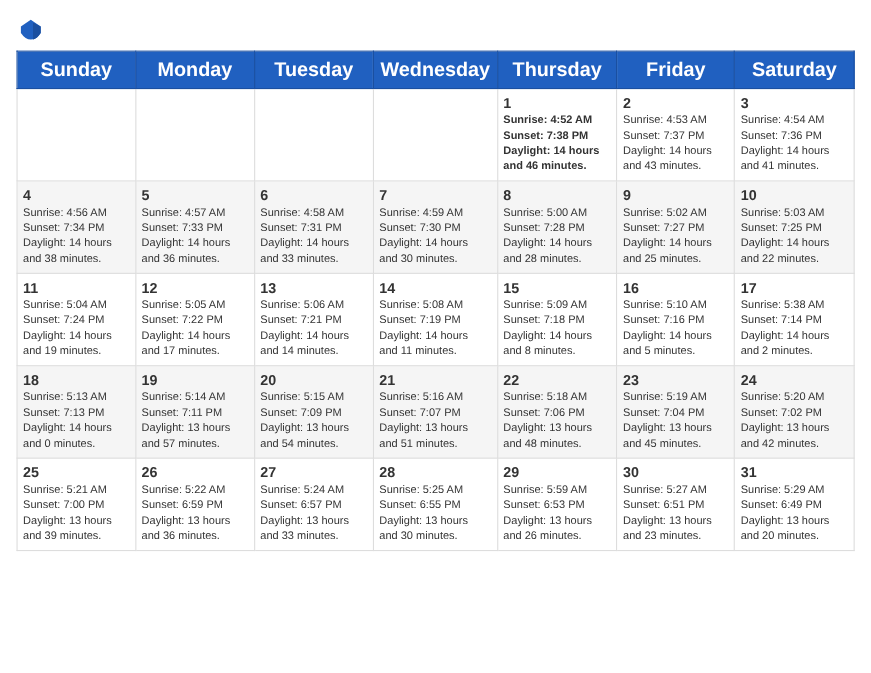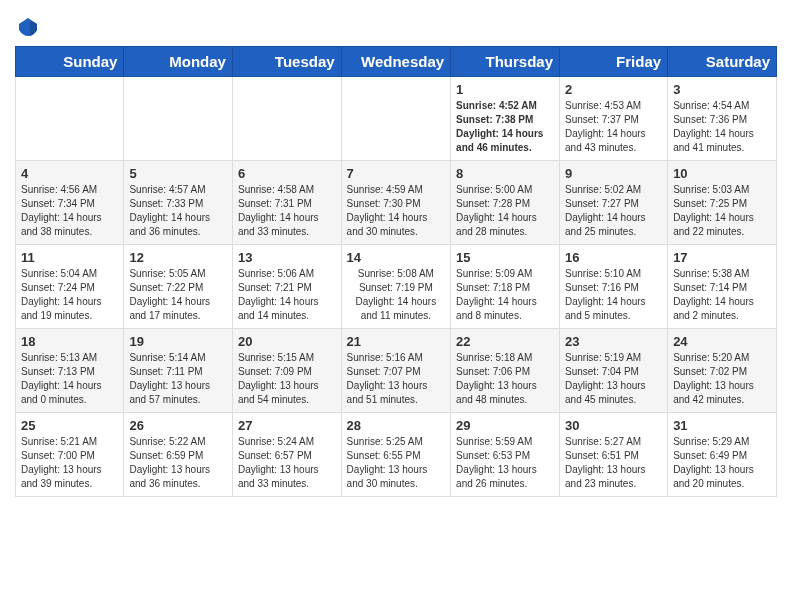--- a/index.html
+++ b/index.html
@@ -48,23 +48,23 @@
       margin-top: 2px;
     }
     .calendar {
       width: 100%;
       border-collapse: collapse;
       border: 1px solid #ccc;
     }
     .calendar th {
       background-color: #2060c0;
       color: #fff;
-      text-align: right;
+      text-align: center;
       padding: 6px 6px;
-      font-size: 15px;
+      font-size: 18px;
       font-weight: bold;
       border: 1px solid #1a4fa0;
     }
     .calendar td {
       vertical-align: top;
       padding: 5px 5px;
       font-size: 10.5px;
       border: 1px solid #ddd;
       width: 110px;
       min-height: 80px;
@@ -218,21 +218,21 @@
         </td>
         <td>
           <div class="day-number">13</div>
           <div class="day-info" style="white-space: pre-line;">Sunrise: 5:06 AM
 Sunset: 7:21 PM
 Daylight: 14 hours
 and 14 minutes.</div>
         </td>
         <td>
           <div class="day-number">14</div>
-          <div class="day-info" style="white-space: pre-line; text-align: center;">Sunrise: 5:08 AM
+          <div class="day-info" style="white-space: pre-line;">Sunrise: 5:08 AM
 Sunset: 7:19 PM
 Daylight: 14 hours
 and 11 minutes.</div>
         </td>
         <td>
           <div class="day-number">15</div>
           <div class="day-info" style="white-space: pre-line;">Sunrise: 5:09 AM
 Sunset: 7:18 PM
 Daylight: 14 hours
 and 8 minutes.</div>

